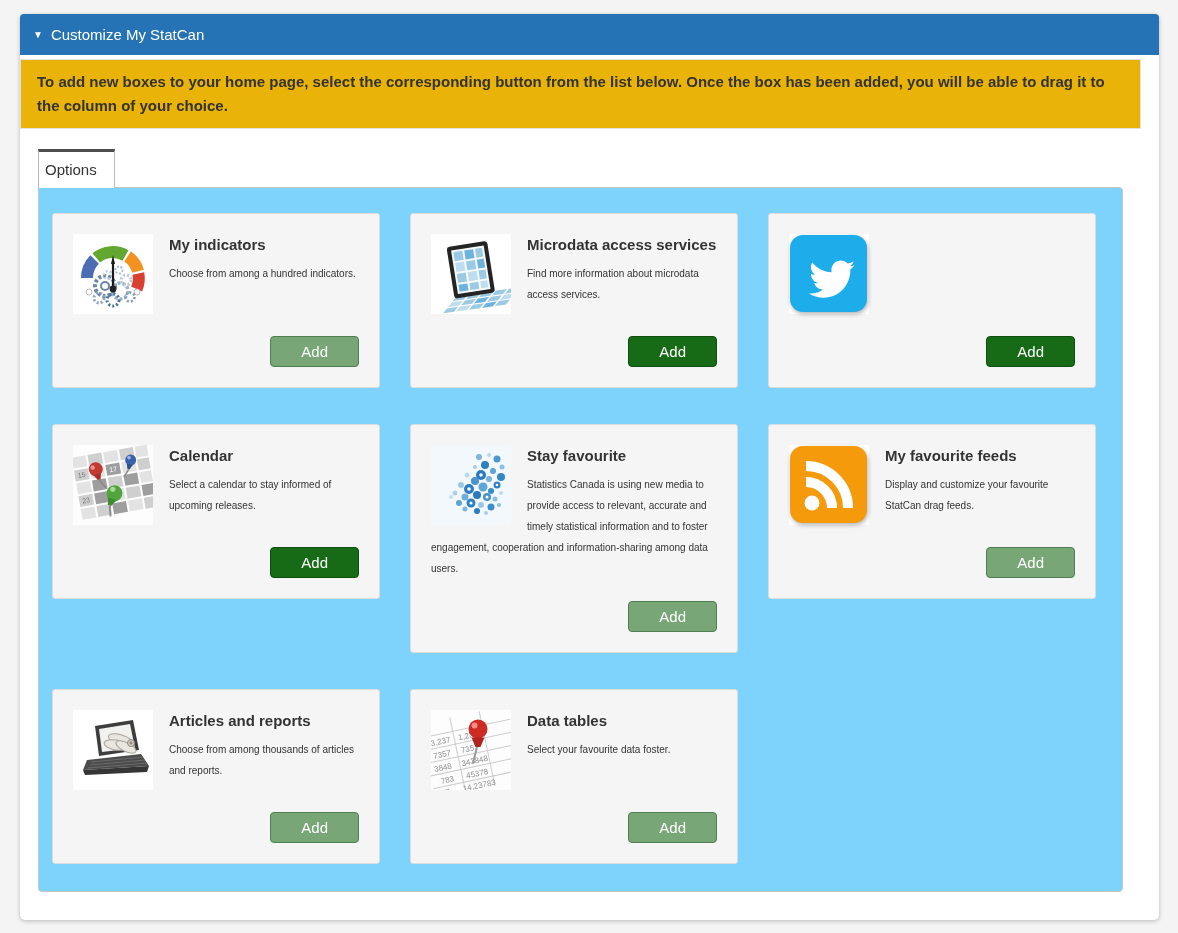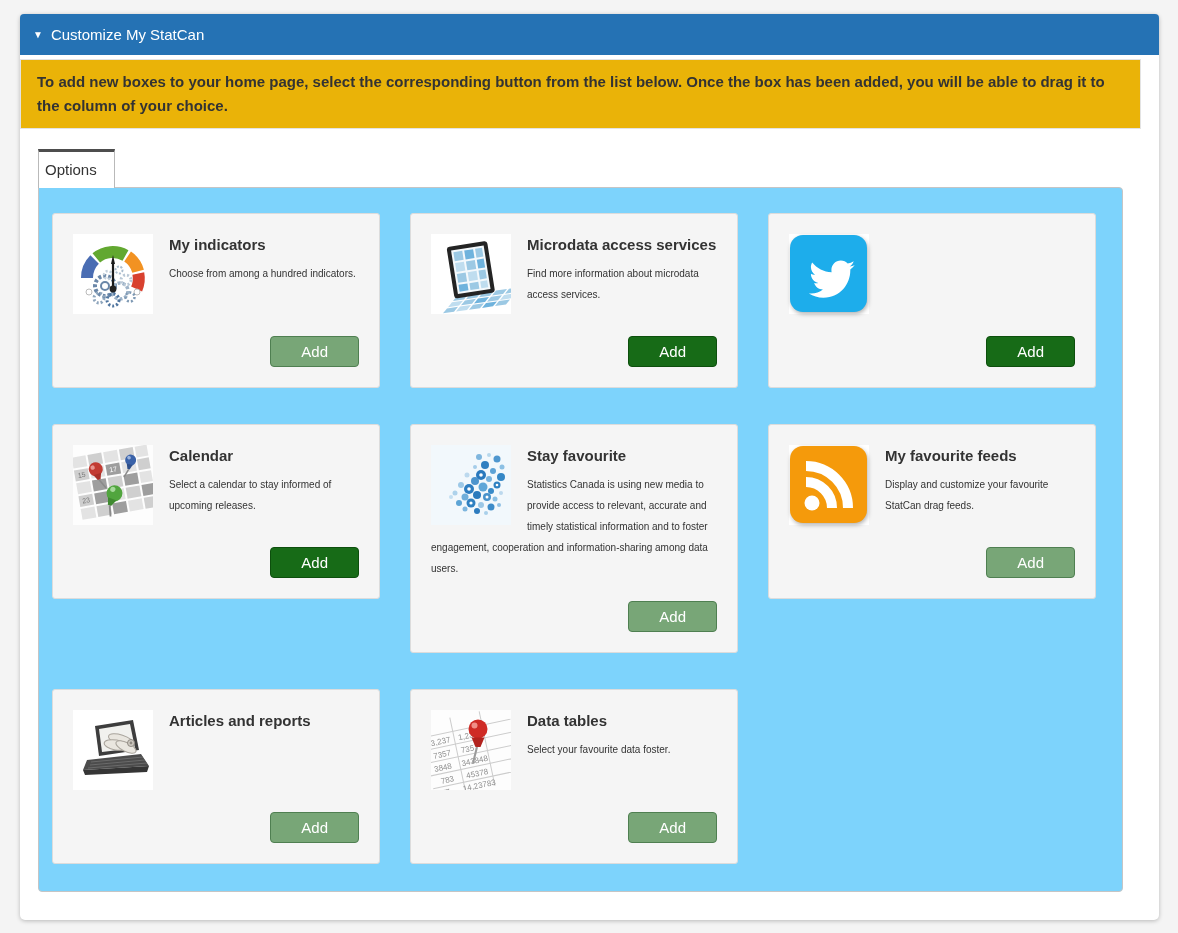--- a/index.html
+++ b/index.html
@@ -380,20 +380,21 @@
                 <polygon points="14,50 68,44 76,56 10,60" fill="#4c4c4c"></polygon>
                 <g stroke="#6a6a6a" stroke-width="1">
                   <line x1="18" y1="52" x2="70" y2="47"></line>
                     <line x1="17" y1="55" x2="72" y2="50"></line>
                     <line x1="15" y1="58" x2="74" y2="53"></line>
                 </g>
                 <polygon points="10,60 76,56 74,62 12,65" fill="#353535"></polygon>
               </svg>
             </span>
             <h3 class="card-title">Articles and reports</h3>
+            <p class="card-desc">Choose from among thousands of articles and reports.</p>
             <div class="btn-row"><button class="btn-add light">Add</button></div>
           </div>
 
           <div class="card">
             <span class="card-img">
               <svg viewBox="0 0 80 80" width="80" height="80">
                 <rect width="80" height="80" fill="#fdfdfd"></rect>
                 <g transform="rotate(-12 40 40)">
                   <path d="M-5 18 H85 M-5 31 H85 M-5 44 H85 M-5 57 H85 M-5 70 H85" stroke="#cccccc" stroke-width="1" fill="none"></path>
                   <path d="M26 4 V80 M56 4 V80" stroke="#cccccc" stroke-width="1" fill="none"></path>

